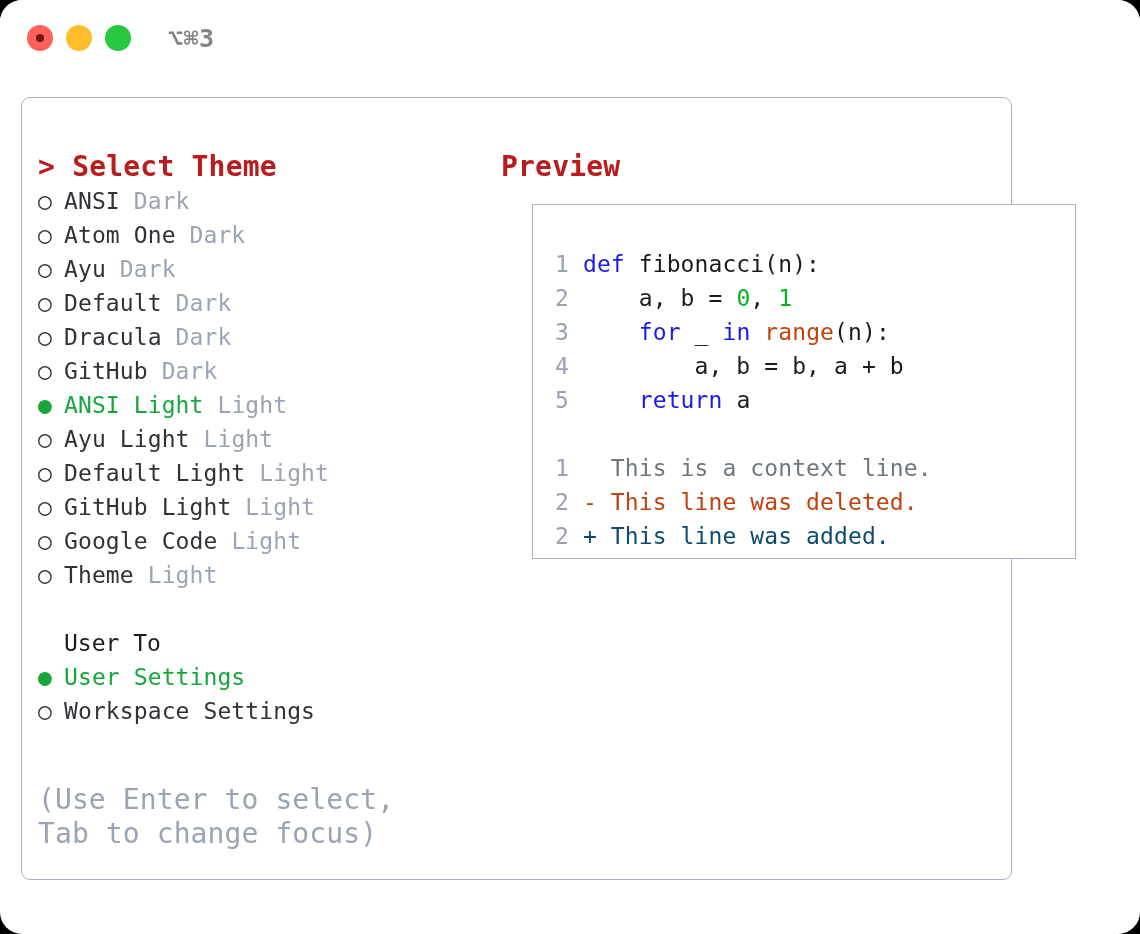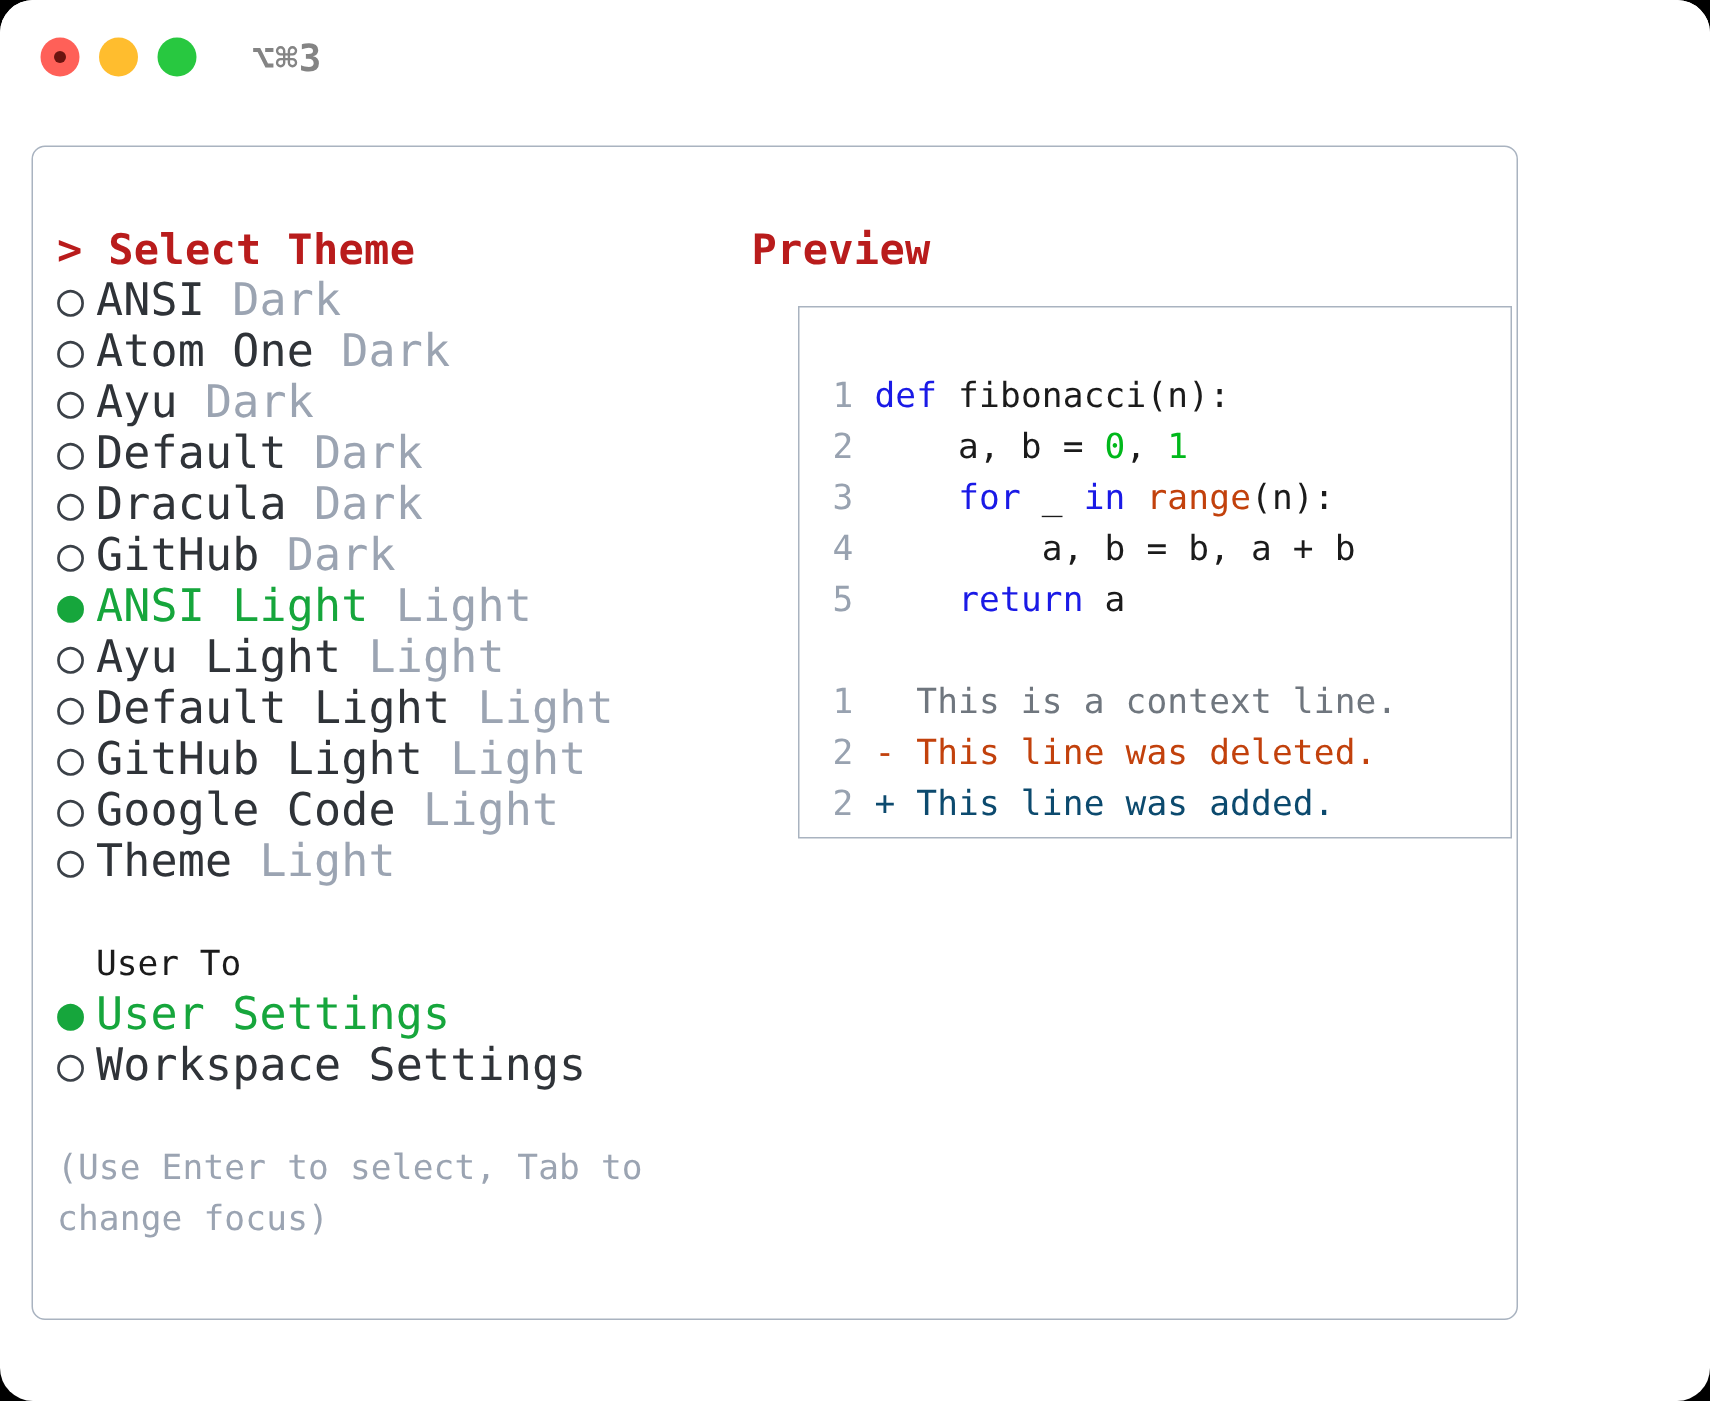--- a/index.html
+++ b/index.html
@@ -102,21 +102,21 @@
     line-height: 34px;
     white-space: pre;
     letter-spacing: 0.2px;
   }
 
   .opt-list { margin: 0; padding: 0; list-style: none; }
 
   .opt-row {
     height: 34px;
     line-height: 34px;
-    font-size: 30px;
+    font-size: 23px;
     white-space: pre;
     color: #2f3338;
     letter-spacing: 0.1px;
     display: block;
   }
   .opt-marker {
     display: inline-block;
     width: 26px;
     color: #3b4148;
   }
@@ -133,33 +133,34 @@
   .apply-title {
     height: 34px;
     line-height: 34px;
     font-size: 23px;
     color: #1b1b1b;
     white-space: pre;
     padding-left: 26px;
   }
 
   .hint {
-    font-size: 23px;
+    font-size: 28px;
     line-height: 34px;
     color: #9ba4b2;
     width: 420px;
     white-space: pre-wrap;
     letter-spacing: 0.1px;
+    margin-top: 21px;
   }
 
   
   .preview-box {
     position: absolute;
     left: 31px; top: 54px;
-    width: 476px; height: 355px;
+    width: 544px; height: 355px;
     border: 1.6px solid #a9b3c0;
     background: #ffffff;
   }
   .code-area {
     position: absolute;
     left: 14px; top: 42px;
     width: 448px;
   }
   .code-line {
     height: 34px;

